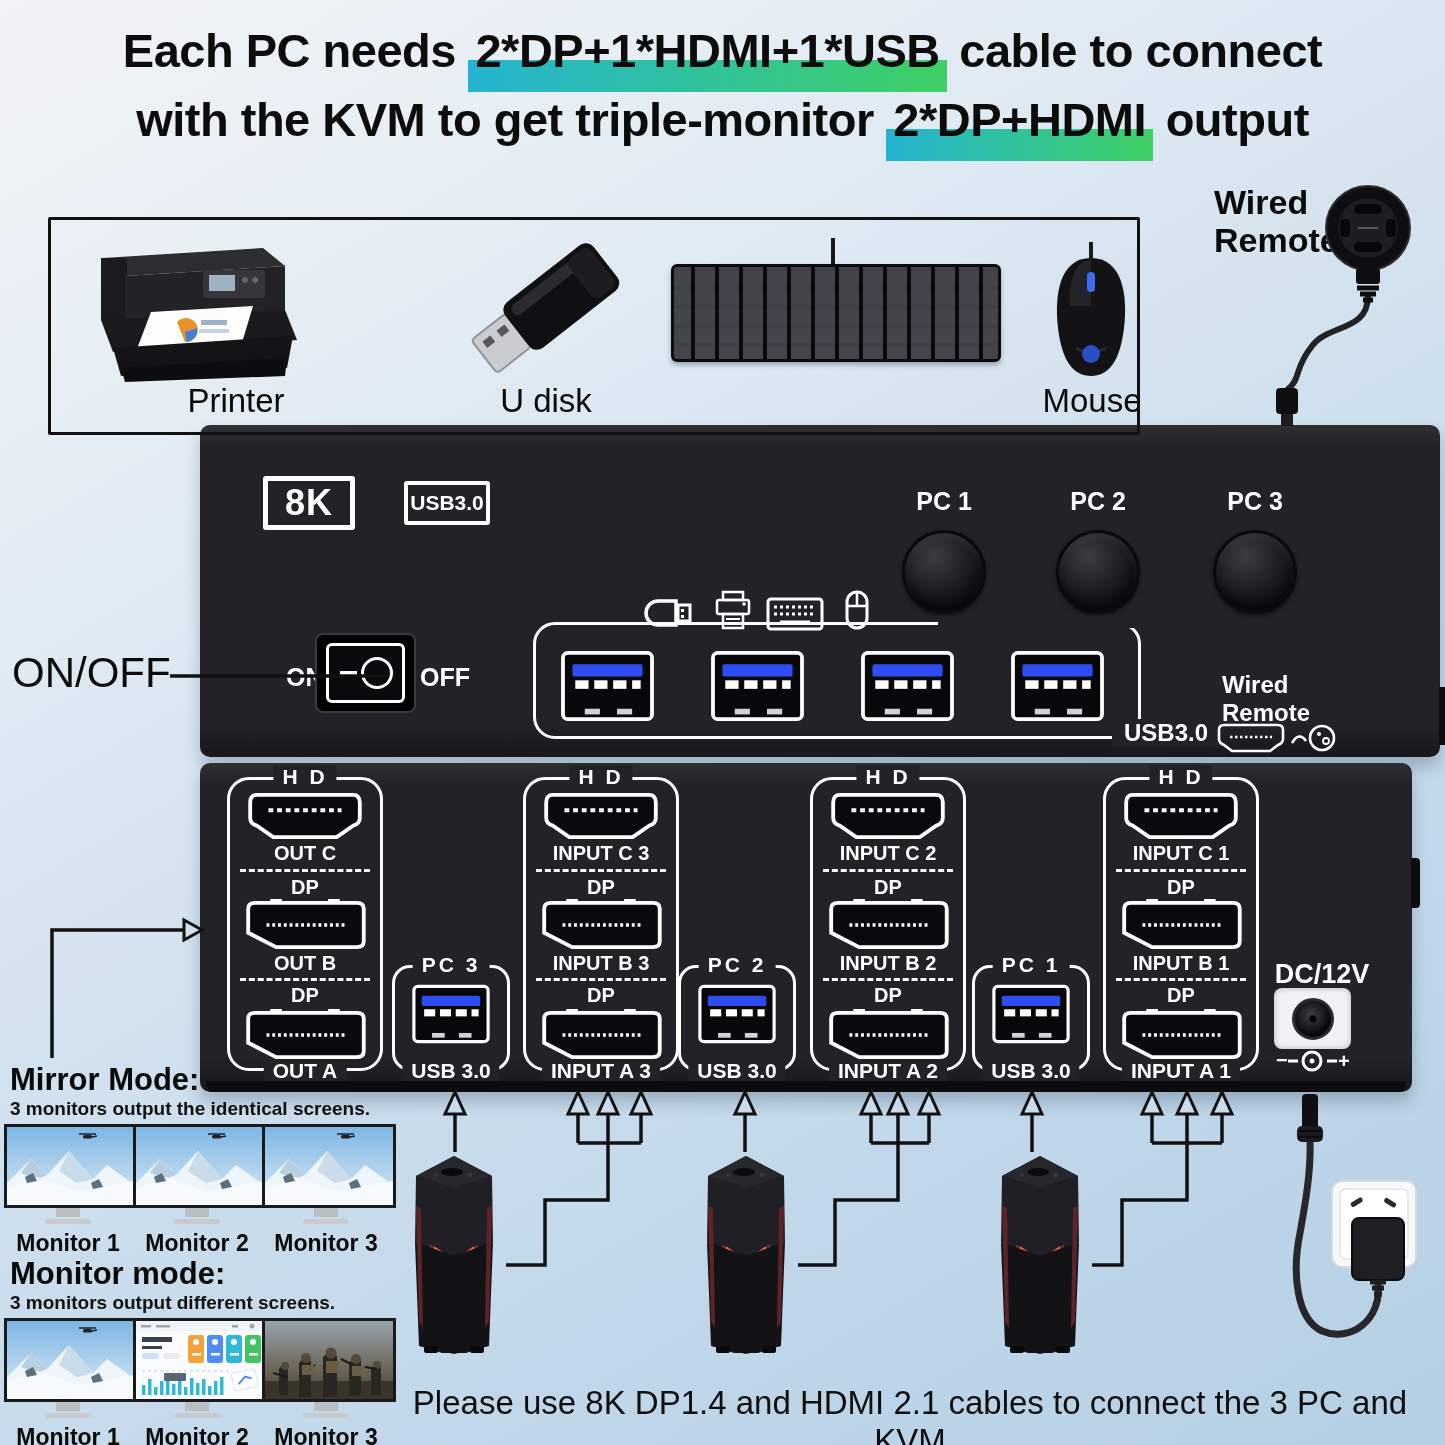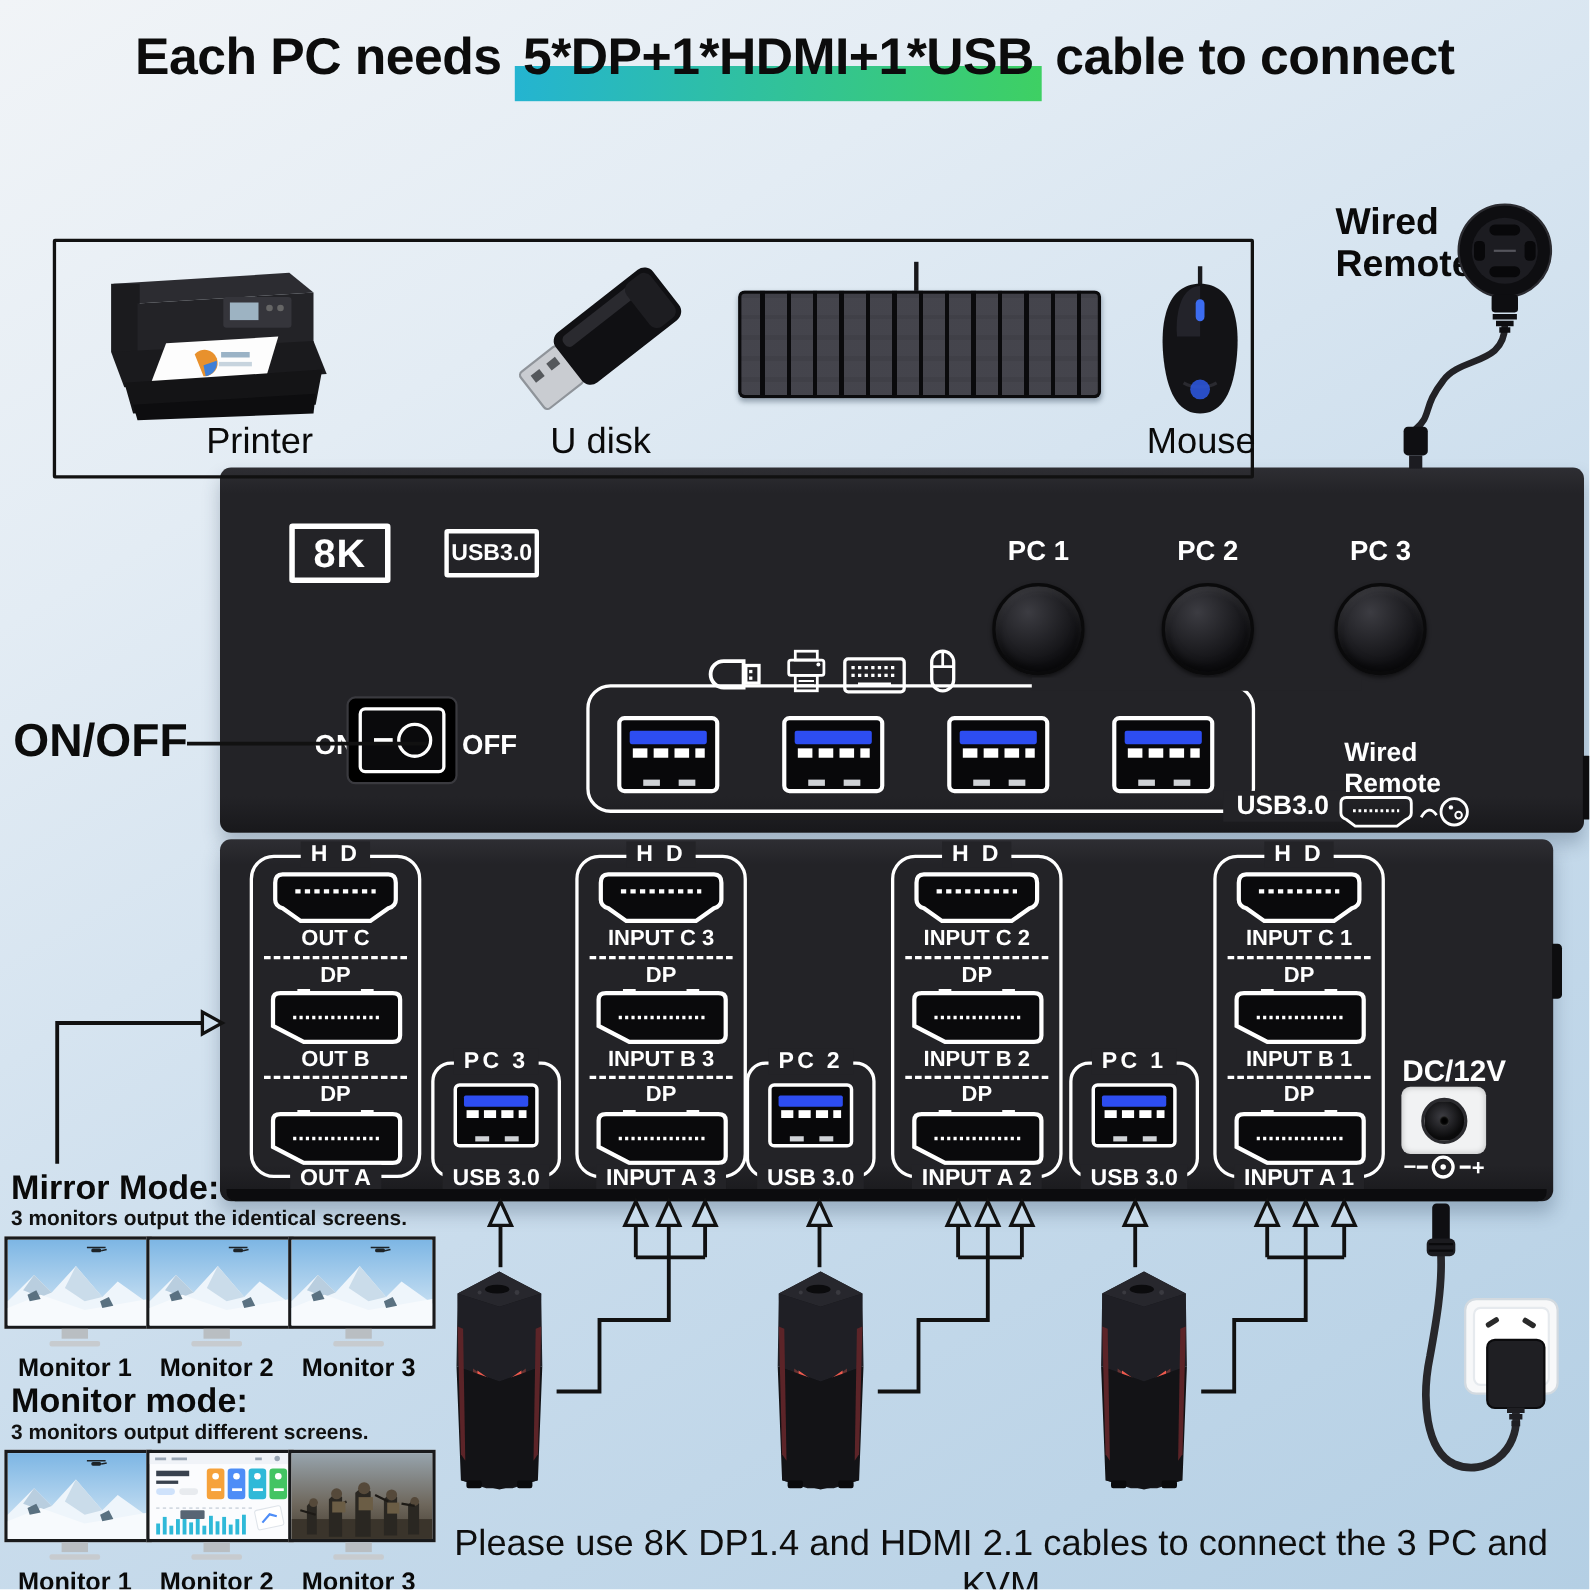--- a/index.html
+++ b/index.html
@@ -114,21 +114,22 @@
 
   svg.overlay{position:absolute;left:0;top:0;z-index:6;pointer-events:none;}
   svg text{font-family:"Liberation Sans",sans-serif;}
 </style>
 </head>
 <body>
 
 <div class="canvas">
 
   <div class="headline">
-    <div class="hline"><span>Each PC needs </span><span class="hl">5*DP+1*HDMI+1*USB</span><span> cable to connect</span></div>
+    <div class="hline"><span>Each PC needs </span><span class="hl">2*DP+1*HDMI+1*USB</span><span> cable to connect</span></div>
+    <div class="hline"><span>with the KVM to get triple-monitor </span><span class="hl">2*DP+HDMI</span><span> output</span></div>
   </div>
 
   <div class="abs peri-box">
     <div class="peri-item" style="left:22px;width:280px;">
       <svg width="250" height="148" viewBox="0 0 250 148">
         <polygon points="30,22 190,12 212,30 52,40" fill="#2c2c31"></polygon>
         <rect x="28" y="22" width="26" height="62" fill="#1b1b1e"></rect>
         <polygon points="52,40 212,30 212,84 52,96" fill="#232327"></polygon>
         <rect x="130" y="34" width="62" height="28" rx="3" fill="#35353b"></rect>
         <rect x="136" y="39" width="26" height="16" fill="#9db3c2"></rect>
@@ -171,21 +172,21 @@
       </svg>
     </div>
     <div class="peri-label" style="left:-358px;">Printer</div>
     <div class="peri-label" style="left:-48px;">U disk</div>
     <div class="peri-label" style="left:498px;">Mouse</div>
   </div>
 
   <div class="wr-line" style="left:1214px;top:183px;">Wired</div>
   <div class="wr-line" style="left:1214px;top:221px;">Remote</div>
 
-  <div class="abs" style="left:12px;top:649px;font-size:42px;font-weight:bold;z-index:4;">ON/OFF</div>
+  <div class="abs" style="left:12px;top:649px;font-size:42px;font-weight:normal;z-index:4;">ON/OFF</div>
 
   <div class="abs panelbox front">
     <div class="nub" style="top:262px;height:58px;"></div>
     <div class="badge badge-8k">8K</div>
     <div class="badge badge-usb">USB3.0</div>
 
     <div class="pcb" style="left:684px;">
       <span class="pclabel">PC 1</span>
       <div class="pccircle"></div>
     </div>

